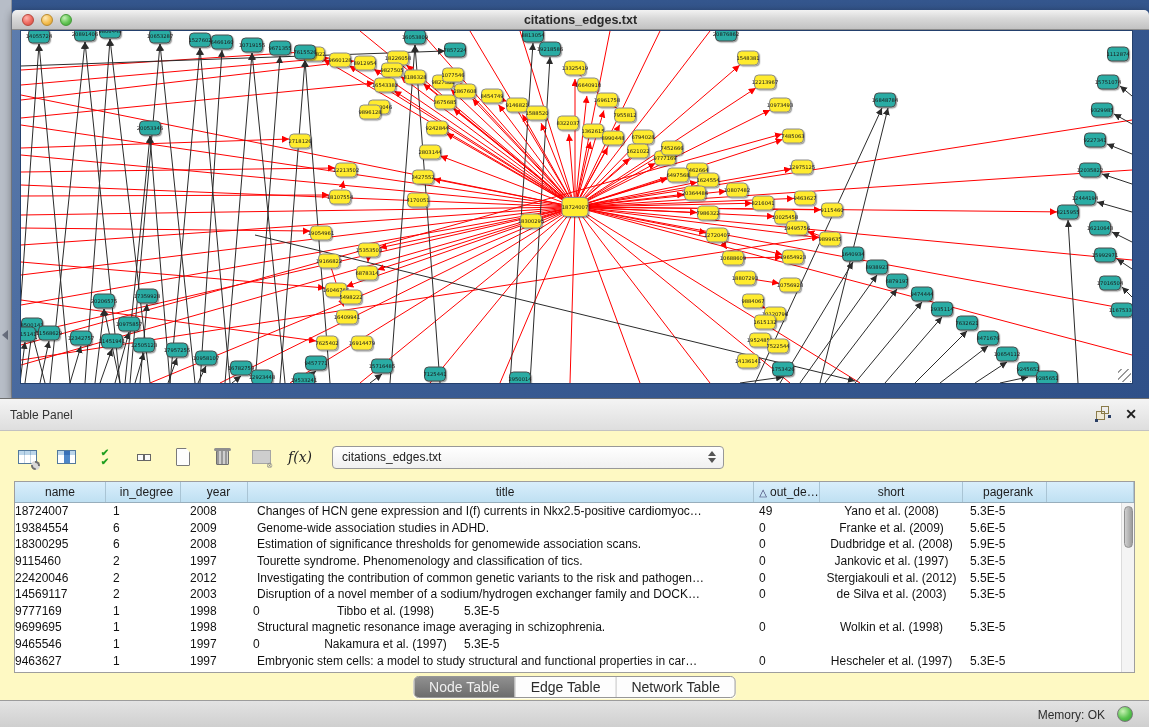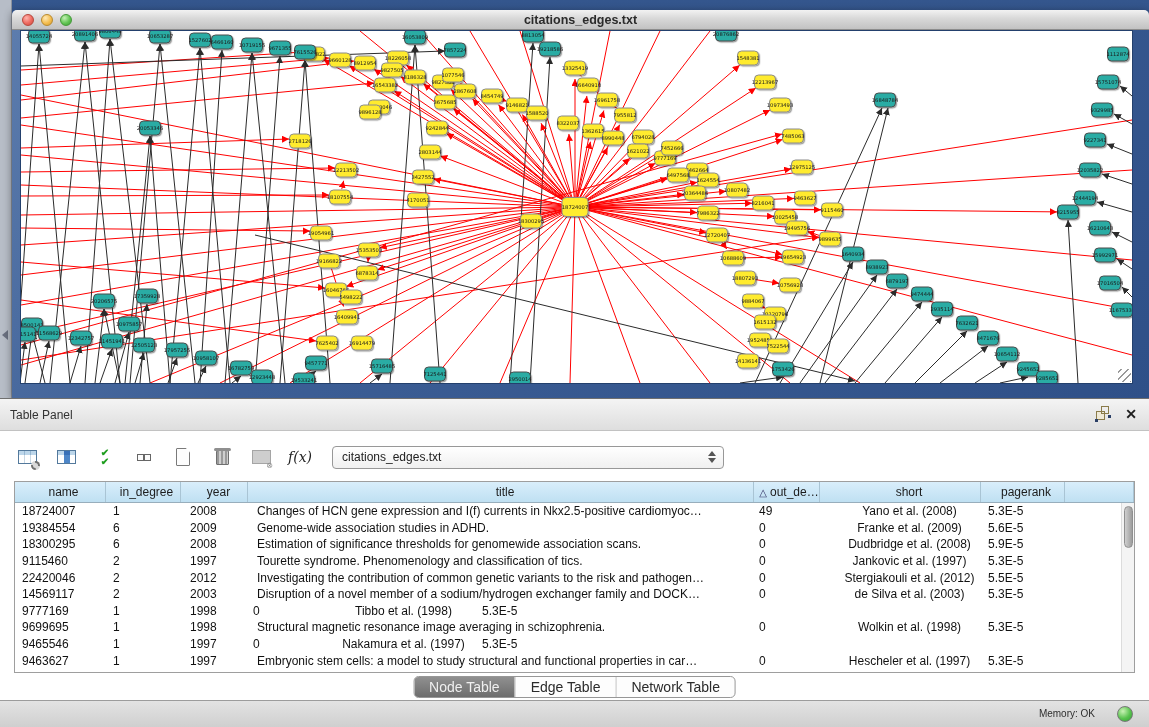--- a/index.html
+++ b/index.html
@@ -28,21 +28,21 @@
   .win-title { text-align:center; font-size:12.5px; font-weight:bold; color:#2b2b2b;
     line-height:20px; }
   .canvas { position:absolute; left:8px; top:20px; width:1113px; height:354px;
     background:#fff; border:1px solid #23406d; }
   .canvas svg { display:block; }
   .resize-grip { position:absolute; right:1px; bottom:1px; width:13px; height:13px;
     background:repeating-linear-gradient(135deg, transparent 0 2px, #9a9a9a 2px 3px, transparent 3px 5px); }
 
   
   .table-panel { position:absolute; left:0; top:398px; width:1149px; height:329px;
-    background:#ffffff; border-top:1px solid #6f6f6f; }
+    background:#fef9c3; border-top:1px solid #6f6f6f; }
   .panel-titlebar { position:relative; height:32px;
     background:linear-gradient(180deg,#f4f4f4,#dedede); border-bottom:1px solid #c2c2c2; }
   .panel-title { position:absolute; left:10px; top:9px; font-size:12px; color:#333; }
   .panel-btns { position:absolute; right:12px; top:7px; display:flex; gap:14px; align-items:center; }
   .float-ic { position:relative; width:16px; height:16px; }
   .float-ic .sq1 { position:absolute; left:1px; top:5px; width:9px; height:9px; border:1.5px solid #8a7b4a; background:#efe9d6; }
   .float-ic .sq2 { position:absolute; left:6px; top:0; width:8px; height:8px; border:1.5px solid #8a7b4a; }
   .float-ic .dot { position:absolute; width:3px; height:3px; background:#2b3f66; }
   .float-ic .d1 { left:0; top:13px; } .float-ic .d2 { right:0; top:9px; }
   .close-ic { font-size:14px; font-weight:bold; color:#1d1d1d; line-height:16px; }
@@ -85,45 +85,45 @@
   .table-wrap { position:absolute; left:14px; top:82px; width:1121px; height:192px;
     background:#fff; border:1px solid #9e9e9e; overflow:hidden; }
   .thead { display:flex; height:21px; background:linear-gradient(180deg,#d9eefb,#bfe0f2);
     border-bottom:1px solid #98aebc; font-size:12px; color:#1c1c1c; }
   .th { display:flex; align-items:center; justify-content:center;
     border-right:1px solid #a9c4d4; overflow:hidden; white-space:nowrap; }
   .sort-tri { font-size:10px; color:#274; margin-right:3px; color:#336; }
   .tbody { font-size:12px; color:#111; }
   .tr { display:flex; height:16.6px; align-items:center; }
   .td { overflow:hidden; white-space:nowrap; }
-  .c0 { width:91px; padding-left:7px; }
+  .c0 { width:91px; }
   .c1 { width:75px; padding-left:7px; }
   .c2 { width:67px; padding-left:9px; }
   .c3 { width:506px; padding-left:9px; }
   .c4 { width:66px; padding-left:5px; }
-  .c5 { width:143px; text-align:center;margin-left:18px; }
+  .c5 { width:143px; text-align:center; }
   .c6 { width:84px; padding-left:7px; }
   .cf { flex:1; }
   .vscroll { position:absolute; right:0; top:21px; bottom:0; width:13px;
     background:#f4f4f4; border-left:1px solid #dcdcdc; }
   .vthumb { position:absolute; left:2px; top:3px; width:9px; height:42px; border-radius:5px;
     background:linear-gradient(90deg,#cfcfcf,#9d9d9d); border:1px solid #8f8f8f; }
 
   .tabs { position:absolute; left:50%; top:277px; transform:translateX(-50%);
     display:flex; height:22px; border:1px solid #979797; border-radius:5px;
     overflow:hidden; background:#fdfdfd; font-size:14px;
     box-shadow:0 1px 1px rgba(255,255,255,.8); }
   .tab { padding:0 15px; line-height:21px; color:#2b2b2b; border-left:1px solid #c4c4c4; }
   .tab:first-child { border-left:none; }
   .tab.active { background:linear-gradient(180deg,#909090,#6d6d6d); color:#efefef;
     border-left:none; }
 
   .statusbar { position:absolute; left:0; bottom:0; width:1149px; height:27px;
     background:linear-gradient(180deg,#e3e3e3,#cfcfcf); border-top:1px solid #9c9c9c; }
-  .mem-label { position:absolute; right:54px; top:7px; font-size:10px; color:#2e2e2e; }
+  .mem-label { position:absolute; right:44px; top:7px; font-size:12px; color:#2e2e2e; }
   .mem-dot { position:absolute; right:16px; top:5px; width:16px; height:16px;
     border-radius:50%; border:1px solid #787878;
     background:radial-gradient(circle at 35% 30%,#c9f2b4,#58c24e 55%,#2f9e33); }
 </style>
 </head>
 <body>
 
 <div class="desktop">
   <div class="gutter">
     <span class="gutter-arrow"></span>

